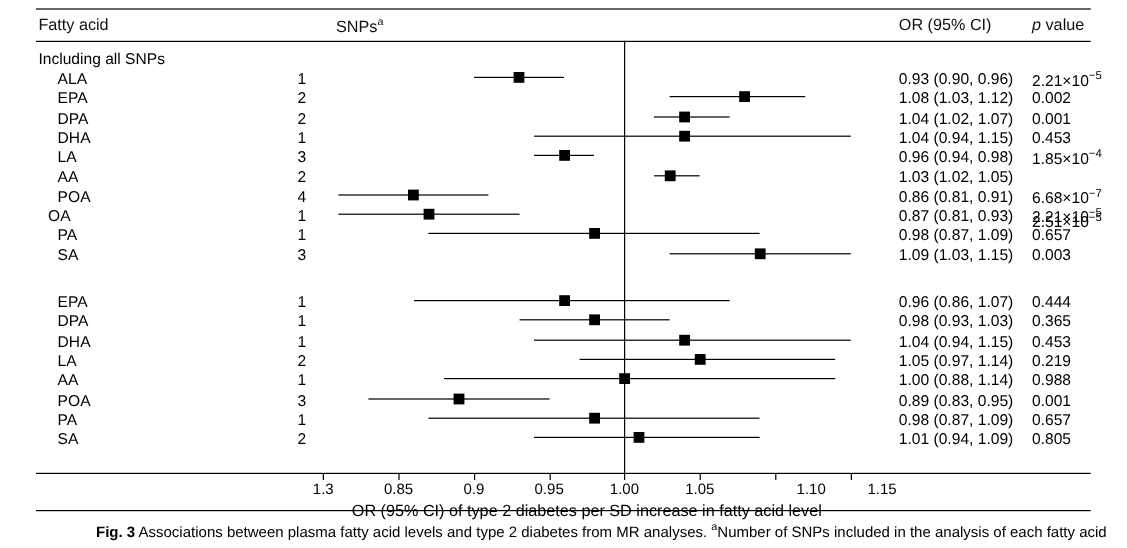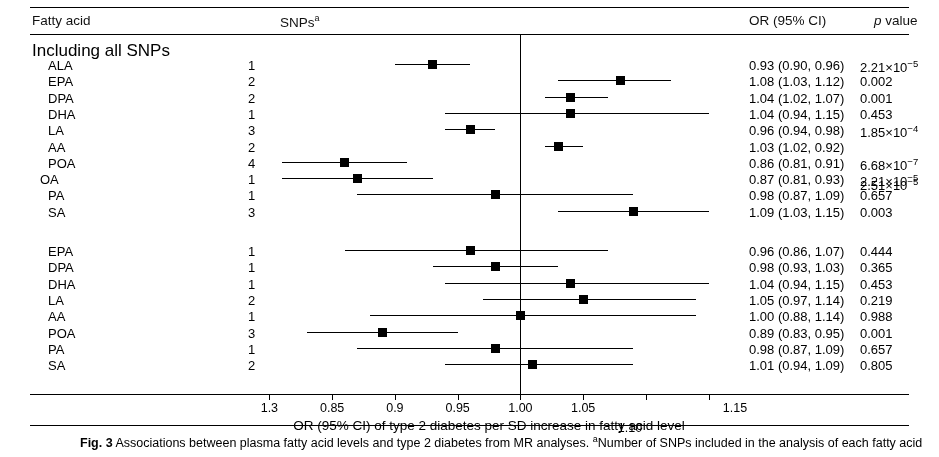--- a/index.html
+++ b/index.html
@@ -33,21 +33,21 @@
     background: #000;
     height: 1px;
   }
   .sup {
     font-size: 9px;
     vertical-align: super;
   }
   
   .grp-label {
     position: absolute;
-    font-size: 17px;
+    font-size: 13px;
     font-family: "Liberation Sans", sans-serif;
     white-space: nowrap;
   }
   .grp-label i { font-style: italic; }
   .row-label {
     position: absolute;
     font-size: 13px;
     font-family: "Liberation Sans", sans-serif;
     white-space: nowrap;
   }
@@ -143,21 +143,21 @@
 <div id="root">
 
   <div class="hdr-rule" style="left:30px; top:7px; width:879px;"></div>
   <div class="hdr-rule" style="left:30px; top:34px; width:879px;"></div>
 
   <div class="hdr" style="left:32px; top:13px;">Fatty acid</div>
   <div class="hdr" style="left:240px; top:13px;margin-left:40px;">
     <span>SNPs</span><span class="sup">a</span>
   </div>
   <div class="hdr" style="left:749px; top:13px;">OR (95% CI)</div>
-  <div class="hdr" style="left:860px; top:13px;margin-left:14px;">
+  <div class="hdr" style="left:860px; top:13px;">
     <span style="font-style:italic;">p</span><span> value</span>
   </div>
 
   <div id="plot">
       <div class="grp-label" style="left: 32px; top: 41px;">Including all SNPs</div>
       <div class="row-label" style="left: 48px; top: 58px;">ALA</div>
       <div class="row-snp" style="left: 248px; top: 58px;">1</div>
       <div class="ci-line" style="left: 394.875px; top: 64px; width: 75.3px;"></div>
       <div class="pt" style="left: 428.025px; top: 60px;"></div>
       <div class="row-or" style="left: 749px; top: 58px;">0.93 (0.90, 0.96)</div>
@@ -183,21 +183,21 @@
       <div class="row-label" style="left: 48px; top: 123.2px;">LA</div>
       <div class="row-snp" style="left: 248px; top: 123.2px;">3</div>
       <div class="ci-line" style="left: 445.075px; top: 129.2px; width: 50.2px;"></div>
       <div class="pt" style="left: 465.675px; top: 125.2px;"></div>
       <div class="row-or" style="left: 749px; top: 123.2px;">0.96 (0.94, 0.98)</div>
       <div class="row-p" style="left: 860px; top: 123.2px;">1.85×10<span class="exp">−4</span></div>
       <div class="row-label" style="left: 48px; top: 139.5px;">AA</div>
       <div class="row-snp" style="left: 248px; top: 139.5px;">2</div>
       <div class="ci-line" style="left: 545.475px; top: 145.5px; width: 37.65px;"></div>
       <div class="pt" style="left: 553.525px; top: 141.5px;"></div>
-      <div class="row-or" style="left: 749px; top: 139.5px;">1.03 (1.02, 0.92)</div>
+      <div class="row-or" style="left: 749px; top: 139.5px;">1.03 (1.02, 1.05)</div>
       <div class="row-p" style="left: 860px; top: 139.5px; margin-top: 36px;">2.51×10<span class="exp">−5</span></div>
       <div class="row-label" style="left: 48px; top: 155.8px;">POA</div>
       <div class="row-snp" style="left: 248px; top: 155.8px;">4</div>
       <div class="ci-line" style="left: 281.925px; top: 161.8px; width: 125.5px;"></div>
       <div class="pt" style="left: 340.175px; top: 157.8px;"></div>
       <div class="row-or" style="left: 749px; top: 155.8px;">0.86 (0.81, 0.91)</div>
       <div class="row-p" style="left: 860px; top: 155.8px;">6.68×10<span class="exp">−7</span></div>
       <div class="row-label" style="left: 40px; top: 172.1px;">OA</div>
       <div class="row-snp" style="left: 248px; top: 172.1px;">1</div>
       <div class="ci-line" style="left: 281.925px; top: 178.1px; width: 150.6px;"></div>
@@ -272,21 +272,21 @@
       <div class="ticklab" style="left: 332.125px; top: 401px;">0.85</div>
       <div class="tick" style="left: 394.875px; top: 395px;"></div>
       <div class="ticklab" style="left: 394.875px; top: 401px;">0.9</div>
       <div class="tick" style="left: 457.625px; top: 395px;"></div>
       <div class="ticklab" style="left: 457.625px; top: 401px;">0.95</div>
       <div class="tick" style="left: 520.375px; top: 395px;"></div>
       <div class="ticklab" style="left: 520.375px; top: 401px;">1.00</div>
       <div class="tick" style="left: 583.125px; top: 395px;"></div>
       <div class="ticklab" style="left: 583.125px; top: 401px;">1.05</div>
       <div class="tick" style="left: 645.875px; top: 395px;"></div>
-      <div class="ticklab" style="left: 630px; top: 401px; margin-top: 20px;">1.10</div>
+      <div class="ticklab" style="left: 676px; top: 401px;">1.10</div>
       <div class="tick" style="left: 708.625px; top: 395px;"></div>
       <div class="ticklab" style="left: 735px; top: 401px; text-align: right;">1.15</div>
       <div class="axis-title" style="left: 489px; top: 418px;">OR (95% CI) of type 2 diabetes per SD increase in fatty acid level</div>
     </div>
 
   <div class="cap-rule" style="left:30px; top:425px; width:879px;"></div>
   <div class="caption" style="left:32px; top:434px;padding-left:48px;">
     <b>Fig. 3</b><span>  Associations between plasma fatty acid levels and type 2 diabetes from MR analyses. </span><span class="sup">a</span><span>Number of SNPs included in the analysis of each fatty acid</span>
   </div>
 

